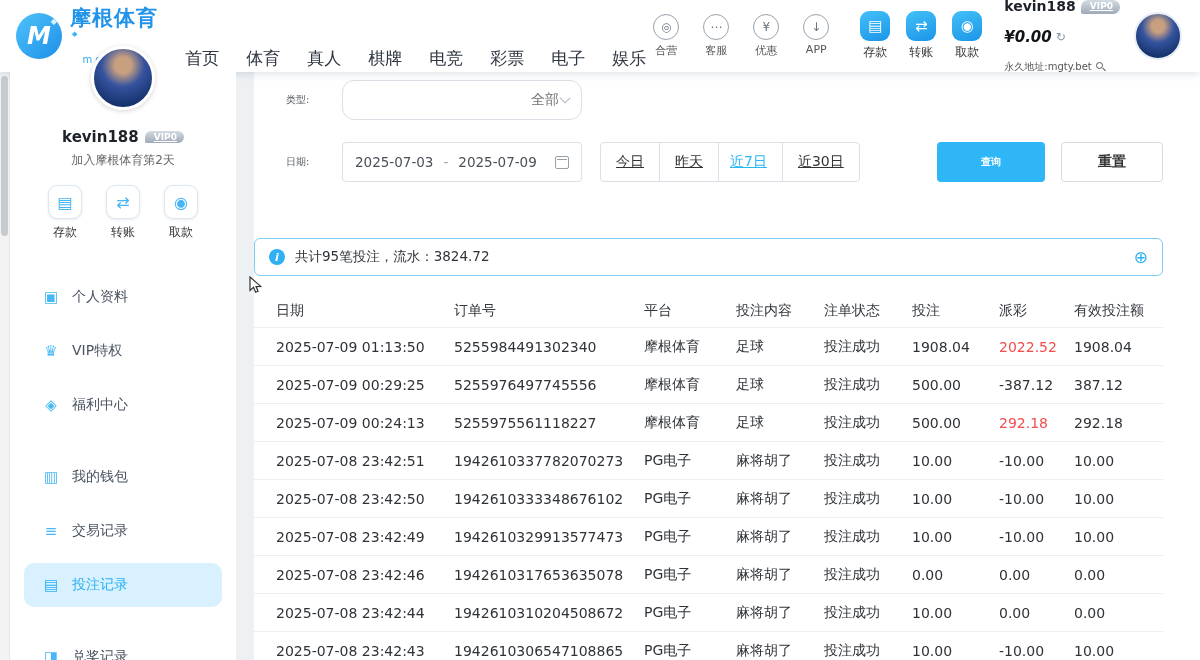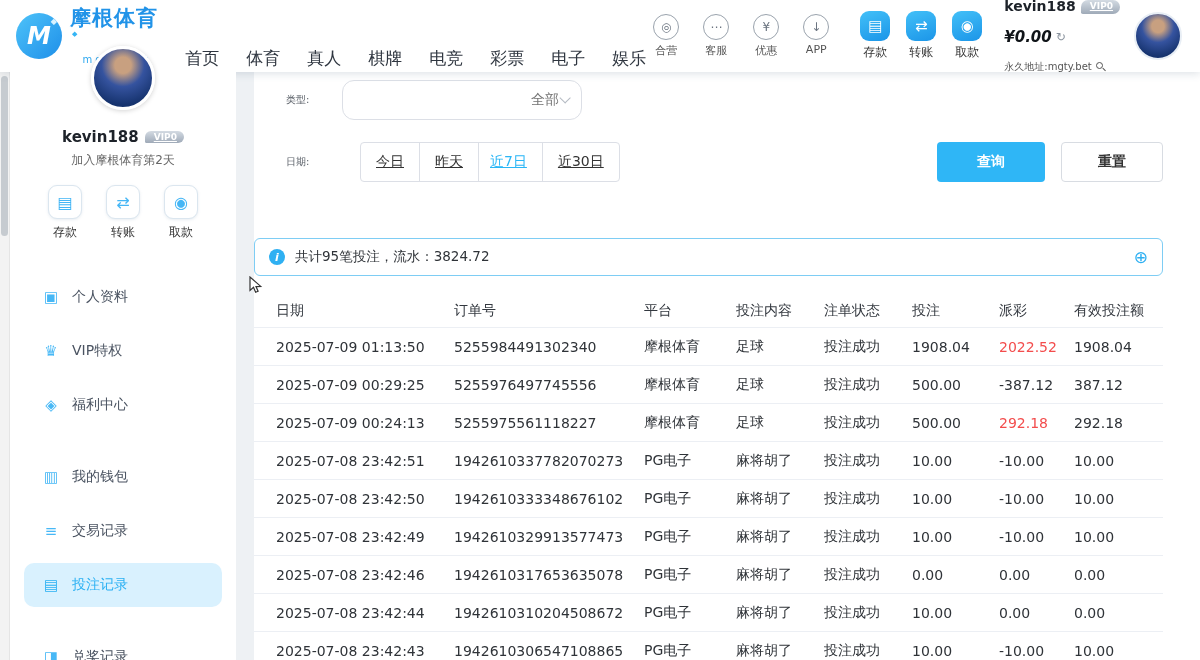--- a/index.html
+++ b/index.html
@@ -99,21 +99,21 @@
   .calendar { margin-left:auto; width:14px; height:13px; border:1.3px solid #98a0a8; border-radius:2px; position:relative; }
   .calendar::before { content:""; position:absolute; left:1px; right:1px; top:2.5px; height:1.3px; background:#98a0a8; }
   .ranges { display:flex; margin-left:18px; }
   .range-btn { height:40px; padding:0 15px; background:#fff; border:1px solid #dcdfe6;
     margin-left:-1px; font-size:14px; color:#333; cursor:pointer; font-family:inherit;text-decoration:underline; }
   .range-btn:first-of-type { border-radius:4px 0 0 4px; margin-left:0; }
   .range-btn:last-of-type { border-radius:0 4px 4px 0; }
   .range-btn.active { color:#2ab6f6; position:relative; z-index:1;padding-left:11px; }
   .filter-actions { margin-left:auto; display:flex; gap:16px; }
   .btn-primary { width:108px; height:40px; background:#2fb6f6; color:#fff; border:none;
-    border-radius:4px; font-size:14px; font-weight:bold; cursor:pointer; font-family:inherit; }
+    border-radius:4px; font-size:10px; font-weight:bold; cursor:pointer; font-family:inherit; }
   .btn-plain { width:102px; height:40px; background:#fff; color:#333; border:1px solid #d8dce2;
     border-radius:4px; font-size:14px; font-weight:bold; cursor:pointer; font-family:inherit; }
 
   .summary { margin-top:56px; height:38px; border:1px solid #7ecdf4; border-radius:6px;
     display:flex; align-items:center; gap:10px; padding:0 14px; background:#fff; }
   .info-icon { width:16px; height:16px; border-radius:50%; background:#2fb0f2; color:#fff;
     font-size:11px; font-weight:bold; font-style:italic; display:flex; align-items:center;
     justify-content:center; flex:none; }
   .summary-text { font-size:13.5px; color:#2f3338; }
   .expand-icon { margin-left:auto; color:#2fb0f2; font-size:17px; cursor:pointer; line-height:1; }
@@ -319,20 +319,26 @@
         <div class="filter-row">
           <span class="filter-label">类型:</span>
           <div class="select">
             <span>全部</span>
             <span class="chevron"></span>
           </div>
         </div>
 
         <div class="filter-row">
           <span class="filter-label">日期:</span>
+          <div class="date-range">
+            <span>2025-07-03</span>
+            <span class="date-sep">-</span>
+            <span>2025-07-09</span>
+            <span class="calendar"></span>
+          </div>
 
           <div class="ranges">
 
               <button class="range-btn">今日</button>
 
               <button class="range-btn">昨天</button>
 
               <button class="range-btn active">近7日</button>
 
               <button class="range-btn">近30日</button>

